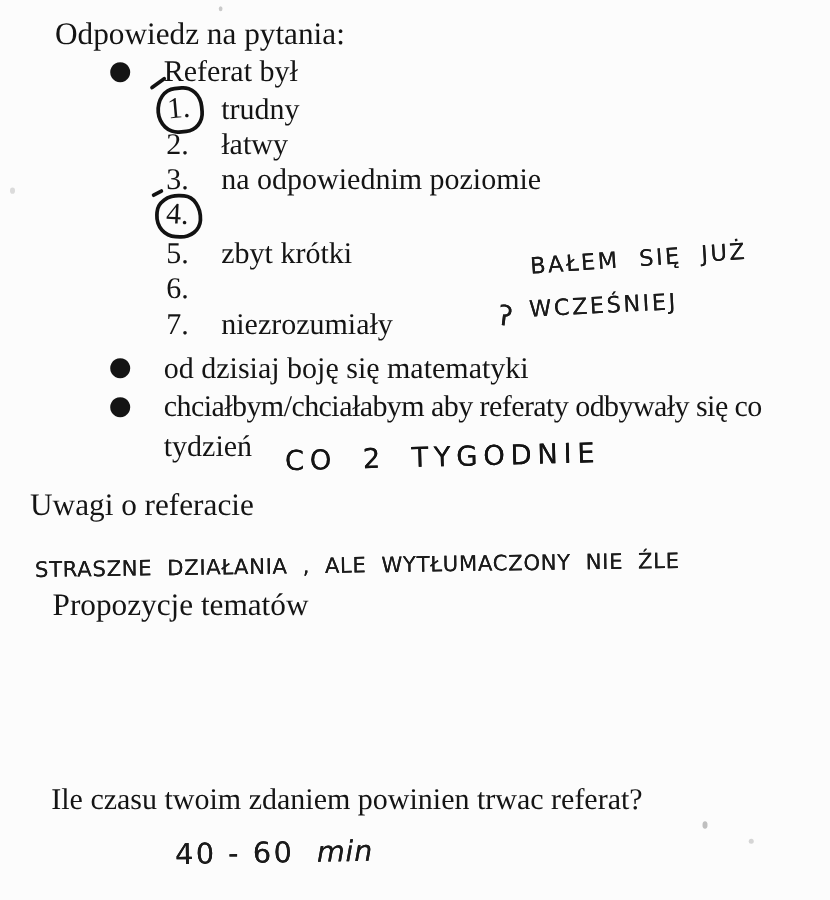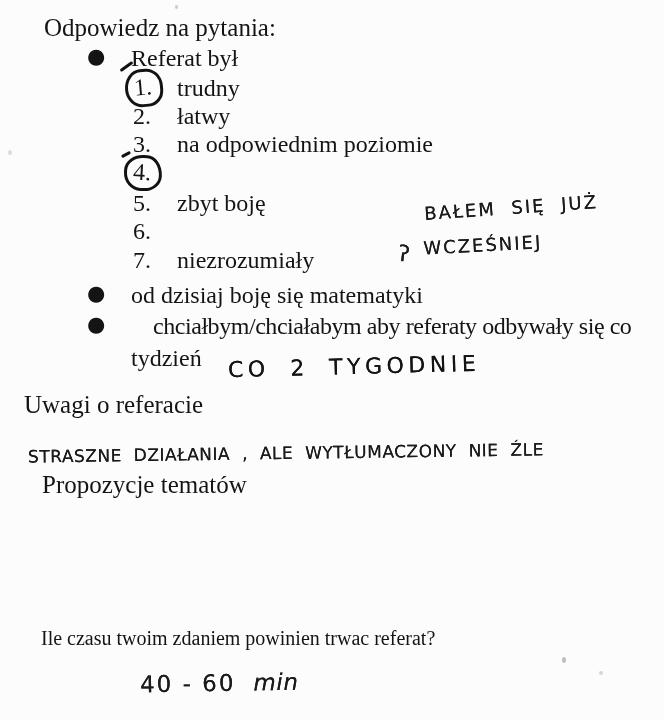--- a/index.html
+++ b/index.html
@@ -14,21 +14,21 @@
   }
   .serif { position: absolute; font-size: 25px; line-height: 1.15; white-space: nowrap; }
   .row { position: absolute; left: 0; width: 664px; height: 30px; font-size: 24px; }
   .row .bullet {
     position: absolute; left: 87px; top: 1px;
     font-family: "DejaVu Sans", sans-serif; font-size: 21px; line-height: 1;
   }
   .row .blab { position: absolute; left: 131px; top: 0; white-space: nowrap; }
   .row .num  { position: absolute; left: 133px; top: 0; }
   .row .lab  { position: absolute; left: 177px; top: 0; white-space: nowrap; text-align: right; }
-  .tight { letter-spacing: -0.45px; margin-left: 22px; }
+  .tight { letter-spacing: -0.45px; }
 
   
   .num.circled {
     border: 3px solid #121212;
     line-height: 1.0;
   }
   .num.c1 {
     left: 125px; top: -6px;
     padding: 3px 8px 5px 6px;
     border-radius: 50% 50% 48% 52% / 60% 55% 50% 58%;
@@ -98,21 +98,21 @@
     <span class="lab">na odpowiednim poziomie</span>
   </div>
 
   <div class="row" style="top:160px;">
     <span class="flourish f4"></span>
     <span class="num circled c4">4.</span>
   </div>
 
   <div class="row" style="top:190px;">
     <span class="num">5.</span>
-    <span class="lab">zbyt boję</span>
+    <span class="lab">zbyt krótki</span>
   </div>
 
   <div class="row" style="top:218px;">
     <span class="num">6.</span>
   </div>
 
   <div class="row" style="top:247px;">
     <span class="num">7.</span>
     <span class="lab">niezrozumiały</span>
   </div>
@@ -136,21 +136,21 @@
     <span class="blab">tydzień</span>
     <span class="hand-freq">CO 2 TYGODNIE</span>
   </div>
 
   <div class="serif" style="left:24px; top:391px;">Uwagi o referacie</div>
 
   <div class="hand hand-remarks">STRASZNE DZIAŁANIA , ALE WYTŁUMACZONY NIE ŹLE</div>
 
   <div class="serif" style="left:42px; top:471px;">Propozycje tematów</div>
 
-  <div class="serif" style="left:41px; top:627px; font-size:20px;">Ile czasu twoim zdaniem powinien trwac referat?</div>
+  <div class="serif" style="left:41px; top:627px; font-size:24px;">Ile czasu twoim zdaniem powinien trwac referat?</div>
 
   <div class="hand hand-duration">
     <span>40 - 60</span><span class="unit">min</span>
   </div>
 
   <span class="speck sp1"></span>
   <span class="speck sp2"></span>
   <span class="speck sp3"></span>
   <span class="speck sp4"></span>
 

